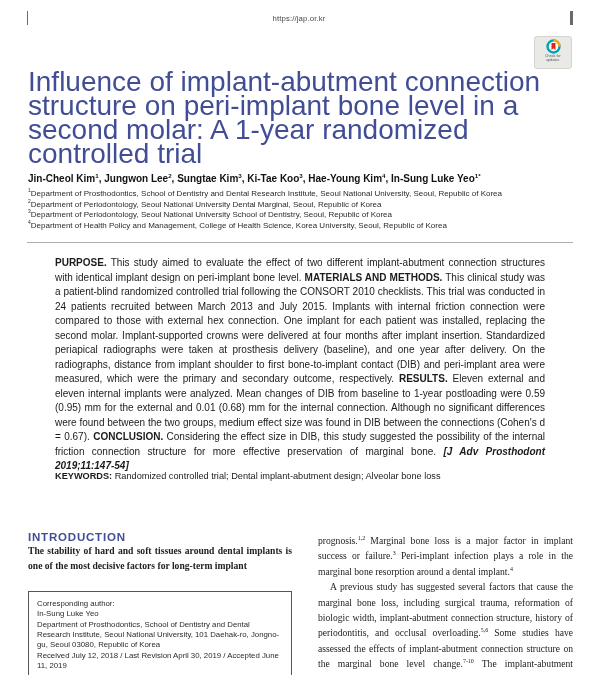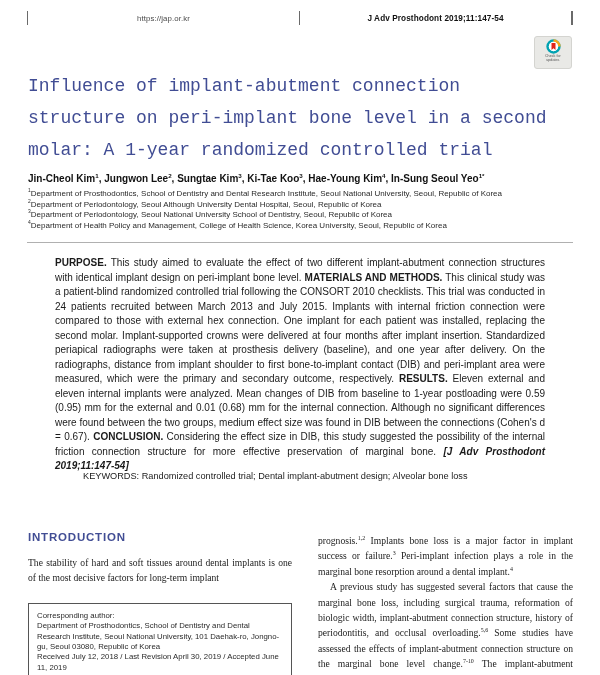--- a/index.html
+++ b/index.html
@@ -10,105 +10,105 @@
   
   .hdr{position:absolute;top:10px;left:27px;right:27px;height:16px;display:flex;align-items:center;}
   .hdr .cell{flex:1;text-align:center;font-size:7.8px;color:#4a4a4a;letter-spacing:.1px;white-space:nowrap;}
   .hdr .cell.bold{font-weight:bold;color:#111;font-size:8.2px;}
   .vbar{width:1px;height:14px;background:#6a6a6a;}
   
   .badge{position:absolute;top:36px;right:28px;width:36px;height:31px;background:#e9e9e6;border:1px solid #d4d4d0;
     border-radius:3px;display:flex;flex-direction:column;align-items:center;justify-content:center;cursor:pointer;}
   .badge .txt{font-size:6px;line-height:6px;color:#555;transform:scale(.62);transform-origin:center top;text-align:center;white-space:nowrap;}
   
-  .title{position:absolute;top:70px;left:28px;width:540px;font-size:18px;line-height:32px;font-weight:400;font-family:Liberation Mono, monospace;}
+  .title{position:absolute;top:70px;left:28px;width:540px;font-size:28px;line-height:24px;font-weight:400;}
   
   .authors{position:absolute;top:173px;left:28px;width:545px;font-size:10px;font-weight:bold;color:#111;}
   sup{font-size:.62em;vertical-align:super;line-height:0;}
   
   .affils{position:absolute;top:189px;left:28px;width:545px;font-size:8px;line-height:10.6px;color:#2a2a2a;}
   
   .rule{position:absolute;top:242px;left:27px;right:27px;height:0;border-top:1px solid #b0b0b0;}
   
   .abstract{position:absolute;top:256px;left:55px;width:490px;font-size:10px;line-height:14.5px;text-align:justify;color:#1b1b1b;}
   .seg-b{font-weight:bold;}
   .seg-bi{font-weight:bold;font-style:italic;}
   .keywords{position:absolute;top:471px;left:55px;width:490px;font-size:9.2px;color:#1b1b1b;}
-  .keywords .lbl{font-weight:normal;margin-left:28px;}
+  .keywords .lbl{font-weight:bold;}
   
   .cols{position:absolute;top:523px;left:28px;width:545px;display:flex;gap:26px;}
   .colL{width:264px;}
   .colR{width:255px;padding-top:10px;}
   .intro-h{font-size:11.5px;font-weight:bold;letter-spacing:.8px;margin-top:8px;}
   .serif{font-family:"Liberation Serif",serif;font-size:9.6px;line-height:15.4px;text-align:justify;color:#222;}
-  .colL .serif{margin-top:12px;}
+  .colL .serif{font-weight:bold;}
   .colR p{margin:0;}
   .colR p.ind{text-indent:12px;}
   
   .cbox{margin-top:17px;border:1px solid #555;padding:7px 8px 20px 8px;font-size:7.8px;line-height:10.4px;color:#2a2a2a;}
 </style>
 </head>
 <body>
 
 <div class="page">
 
   <div class="hdr">
     <span class="vbar"></span>
     <span class="cell">https://jap.or.kr</span>
     <span class="vbar"></span>
-    <span class="cell bold">J Adv Prosthodont 2019;11:147-54</span>
     <span class="vbar"></span>
     <span class="vbar"></span>
   </div>
 
   <div class="badge">
     <svg width="15" height="15" viewBox="0 0 24 24">
       <circle cx="12" cy="12" r="9.5" fill="none" stroke="#00a2b2" stroke-width="4"></circle>
       <path d="M12 2.5 a9.5 9.5 0 0 1 9.5 9.5" fill="none" stroke="#f6a81c" stroke-width="4"></path>
       <circle cx="12" cy="12" r="7.5" fill="#ffffff"></circle>
       <path d="M8.8 6.5 h6.4 v11 l-3.2 -2.6 l-3.2 2.6 z" fill="#e2231a"></path>
     </svg>
     <div class="txt">
       <div>Check for</div>
       <div>updates</div>
     </div>
   </div>
 
   <h1 class="title" style="margin:0;color:#414d94;">Influence of implant-abutment connection structure on peri-implant bone level in a second molar: A 1-year randomized controlled trial</h1>
 
   <div class="authors">
-    <span>Jin-Cheol Kim</span><sup>1</sup><span>, Jungwon Lee</span><sup>2</sup><span>, Sungtae Kim</span><sup>3</sup><span>, Ki-Tae Koo</span><sup>3</sup><span>, Hae-Young Kim</span><sup>4</sup><span>, In-Sung Seoul Yeo</span><sup>1*</sup>
+    <span>Jin-Cheol Kim</span><sup>1</sup><span>, Jungwon Lee</span><sup>2</sup><span>, Sungtae Kim</span><sup>3</sup><span>, Ki-Tae Koo</span><sup>3</sup><span>, Hae-Young Kim</span><sup>4</sup><span>, In-Sung Luke Yeo</span><sup>1*</sup>
   </div>
 
   <div class="affils">
     <div><sup>1</sup><span>Department of Prosthodontics, School of Dentistry and Dental Research Institute, Seoul National University, Seoul, Republic of Korea</span></div>
-    <div><sup>2</sup><span>Department of Periodontology, Seoul Although University Dental Hospital, Seoul, Republic of Korea</span></div>
+    <div><sup>2</sup><span>Department of Periodontology, Seoul National University Dental Marginal, Seoul, Republic of Korea</span></div>
     <div><sup>3</sup><span>Department of Periodontology, Seoul National University School of Dentistry, Seoul, Republic of Korea</span></div>
     <div><sup>4</sup><span>Department of Health Policy and Management, College of Health Science, Korea University, Seoul, Republic of Korea</span></div>
   </div>
 
   <div class="rule"></div>
 
   <div class="abstract">
     <span class="seg-b">PURPOSE.</span><span class="seg-n"> This study aimed to evaluate the effect of two different implant-abutment connection structures with identical implant design on peri-implant bone level. </span><span class="seg-b">MATERIALS AND METHODS.</span><span class="seg-n"> This clinical study was a patient-blind randomized controlled trial following the CONSORT 2010 checklists. This trial was conducted in 24 patients recruited between March 2013 and July 2015. Implants with internal friction connection were compared to those with external hex connection. One implant for each patient was installed, replacing the second molar. Implant-supported crowns were delivered at four months after implant insertion. Standardized periapical radiographs were taken at prosthesis delivery (baseline), and one year after delivery. On the radiographs, distance from implant shoulder to first bone-to-implant contact (DIB) and peri-implant area were measured, which were the primary and secondary outcome, respectively. </span><span class="seg-b">RESULTS.</span><span class="seg-n"> Eleven external and eleven internal implants were analyzed. Mean changes of DIB from baseline to 1-year postloading were 0.59 (0.95) mm for the external and 0.01 (0.68) mm for the internal connection. Although no significant differences were found between the two groups, medium effect size was found in DIB between the connections (Cohen's d = 0.67). </span><span class="seg-b">CONCLUSION.</span><span class="seg-n"> Considering the effect size in DIB, this study suggested the possibility of the internal friction connection structure for more effective preservation of marginal bone. </span><span class="seg-bi">[J Adv Prosthodont 2019;11:147-54]</span>
   </div>
 
   <div class="keywords">
     <span class="lbl">KEYWORDS:</span><span> Randomized controlled trial; Dental implant-abutment design; Alveolar bone loss</span>
   </div>
 
   <div class="cols">
     <div class="colL">
       <div class="intro-h" style="color:#414d94;">INTRODUCTION</div>
       <div class="serif">The stability of hard and soft tissues around dental implants is one of the most decisive factors for long-term implant</div>
       <div class="cbox">
         <div>Corresponding author:</div>
+        <div>In-Sung Luke Yeo</div>
         <div>Department of Prosthodontics, School of Dentistry and Dental Research Institute, Seoul National University, 101 Daehak-ro, Jongno-gu, Seoul 03080, Republic of Korea</div>
         <div>Received July 12, 2018 / Last Revision April 30, 2019 / Accepted June 11, 2019</div>
       </div>
     </div>
     <div class="colR serif">
-      <p><span>prognosis.</span><sup>1,2</sup><span> Implants bone loss is a major factor in implant success or failure.</span><sup>3</sup><span> Peri-implant infection plays a role in the marginal bone resorption around a dental implant.</span><sup>4</sup></p>
+      <p><span>prognosis.</span><sup>1,2</sup><span> Marginal bone loss is a major factor in implant success or failure.</span><sup>3</sup><span> Peri-implant infection plays a role in the marginal bone resorption around a dental implant.</span><sup>4</sup></p>
       <p class="ind"><span>A previous study has suggested several factors that cause the marginal bone loss, including surgical trauma, reformation of biologic width, implant-abutment connection structure, history of periodontitis, and occlusal overloading.</span><sup>5,6</sup><span> Some studies have assessed the effects of implant-abutment connection structure on the marginal bone level change.</span><sup>7-10</sup><span> The implant-abutment connection structure is an important etiologic factor for peri-implant bone remodeling and crestal</span></p>
     </div>
   </div>
 
 </div>
 
 </body></html>

